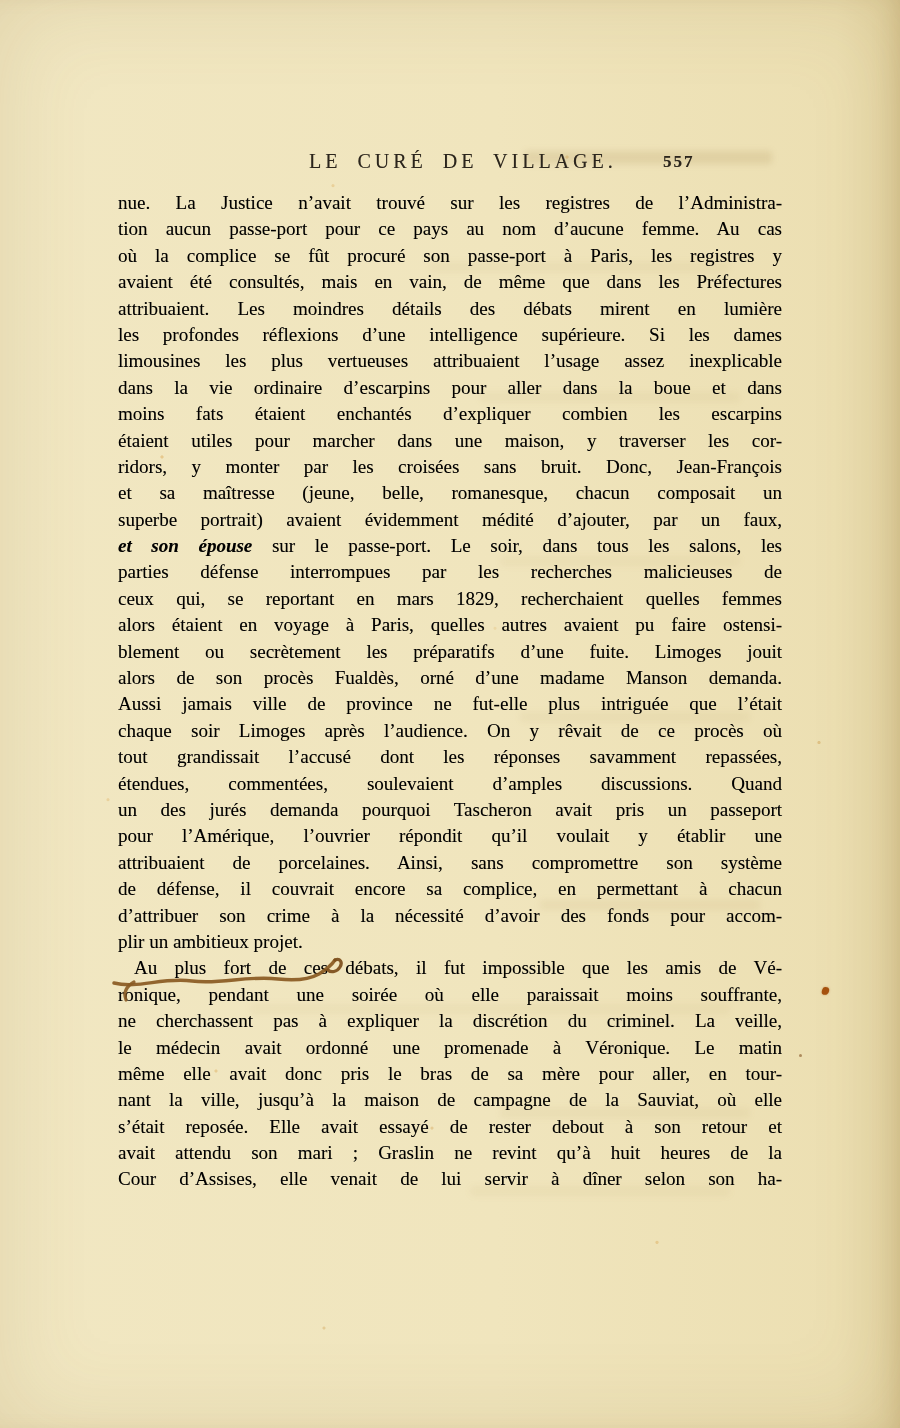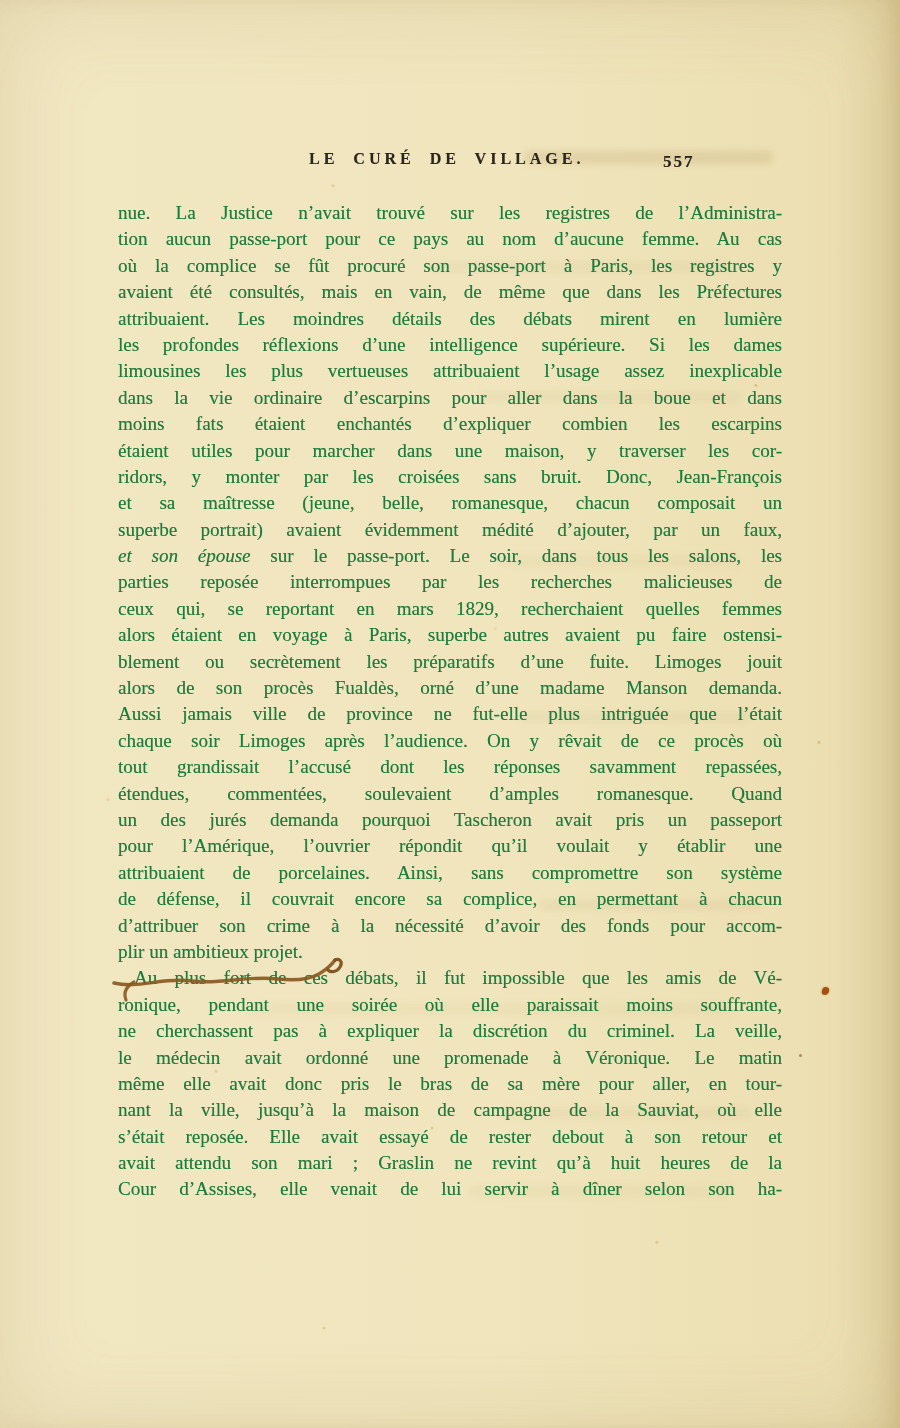--- a/index.html
+++ b/index.html
@@ -27,44 +27,44 @@
       linear-gradient(180deg, #eee2b6 0%, #f0e5bd 6%, #f0e5bd 94%, #eadcae 100%);
     box-shadow: inset 0 0 90px rgba(146,112,52,.16), inset -14px 0 26px -12px rgba(140,104,44,.22);
   }
 
   
   .ghost{position:absolute;background:rgba(150,112,48,.10);filter:blur(3px);border-radius:4px;}
 
   
   .running-title{
     position:absolute;top:150px;left:309px;
-    font-size:16px;font-weight:bold;color:#2b251c;
+    font-size:20px;font-weight:normal;color:#2b251c;
     letter-spacing:4px;word-spacing:7px;white-space:nowrap;
     text-shadow:.3px .3px .6px rgba(43,37,28,.35);
   }
   .page-number{
     position:absolute;top:152px;left:663px;
     font-size:17px;font-weight:bold;color:#2b251c;letter-spacing:2px;
     text-shadow:.3px .3px .6px rgba(43,37,28,.35);
   }
 
   
   .textblock{
-    position:absolute;left:118px;top:200px;width:664px;
-    color:#15803d;font-size:19px;
+    position:absolute;left:118px;top:190px;width:664px;
+    color:#000000;font-size:19px;
     text-shadow:.25px .25px .55px rgba(42,36,27,.38);
   }
   .line{
     line-height:26.4px;height:26.4px;
     text-align:justify;text-align-last:justify;text-justify:inter-word;
     white-space:normal;
   }
   .line.short{text-align-last:left;}
   .line.indent{padding-left:16px;}
-  .italic{font-style:italic;}
+  .italic{font-style:italic;font-weight:bold;}
 
   
   .annotation-svg{position:absolute;left:0;top:0;pointer-events:none;}
 
   
   .ink-dot{position:absolute;left:822px;top:987px;width:7px;height:8px;
     background:#a5510e;border-radius:55% 45% 60% 40%;transform:rotate(14deg);
     box-shadow:0 0 2px rgba(165,81,14,.5);}
   .ink-speck{position:absolute;left:799px;top:1054px;width:3px;height:3px;
     background:rgba(120,70,22,.55);border-radius:50%;}
@@ -95,29 +95,29 @@
   <div class="line">attribuaient. Les moindres détails des débats mirent en lumière</div>
   <div class="line">les profondes réflexions d’une intelligence supérieure. Si les dames</div>
   <div class="line">limousines les plus vertueuses attribuaient l’usage assez inexplicable</div>
   <div class="line">dans la vie ordinaire d’escarpins pour aller dans la boue et dans</div>
   <div class="line">moins fats étaient enchantés d’expliquer combien les escarpins</div>
   <div class="line">étaient utiles pour marcher dans une maison, y traverser les cor-</div>
   <div class="line">ridors, y monter par les croisées sans bruit. Donc, Jean-François</div>
   <div class="line">et sa maîtresse (jeune, belle, romanesque, chacun composait un</div>
   <div class="line">superbe portrait) avaient évidemment médité d’ajouter, par un faux,</div>
   <div class="line"><span class="italic">et son épouse</span><span> sur le passe-port. Le soir, dans tous les salons, les</span></div>
-  <div class="line">parties reposée interrompues par les recherches malicieuses de</div>
+  <div class="line">parties défense interrompues par les recherches malicieuses de</div>
   <div class="line">ceux qui, se reportant en mars 1829, recherchaient quelles femmes</div>
-  <div class="line">alors étaient en voyage à Paris, superbe autres avaient pu faire ostensi-</div>
+  <div class="line">alors étaient en voyage à Paris, quelles autres avaient pu faire ostensi-</div>
   <div class="line">blement ou secrètement les préparatifs d’une fuite. Limoges jouit</div>
   <div class="line">alors de son procès Fualdès, orné d’une madame Manson demanda.</div>
   <div class="line">Aussi jamais ville de province ne fut-elle plus intriguée que l’était</div>
   <div class="line">chaque soir Limoges après l’audience. On y rêvait de ce procès où</div>
   <div class="line">tout grandissait l’accusé dont les réponses savamment repassées,</div>
-  <div class="line">étendues, commentées, soulevaient d’amples romanesque. Quand</div>
+  <div class="line">étendues, commentées, soulevaient d’amples discussions. Quand</div>
   <div class="line">un des jurés demanda pourquoi Tascheron avait pris un passeport</div>
   <div class="line">pour l’Amérique, l’ouvrier répondit qu’il voulait y établir une</div>
   <div class="line">attribuaient de porcelaines. Ainsi, sans compromettre son système</div>
   <div class="line">de défense, il couvrait encore sa complice, en permettant à chacun</div>
   <div class="line">d’attribuer son crime à la nécessité d’avoir des fonds pour accom-</div>
   <div class="line short">plir un ambitieux projet.</div>
   <div class="line indent">Au plus fort de ces débats, il fut impossible que les amis de Vé-</div>
   <div class="line">ronique, pendant une soirée où elle paraissait moins souffrante,</div>
   <div class="line">ne cherchassent pas à expliquer la discrétion du criminel. La veille,</div>
   <div class="line">le médecin avait ordonné une promenade à Véronique. Le matin</div>

